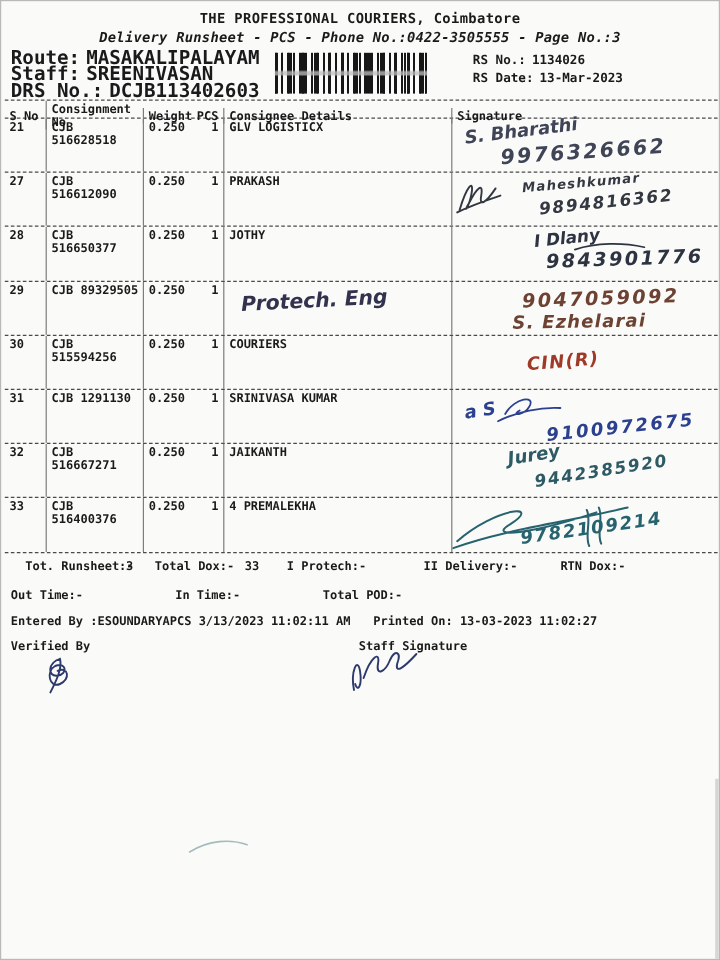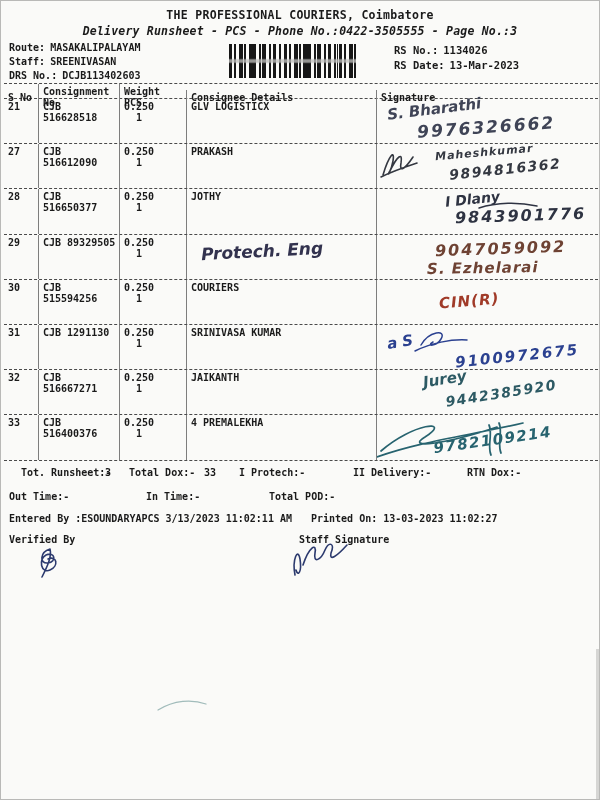--- a/index.html
+++ b/index.html
@@ -5,38 +5,38 @@
   html,body{margin:0;padding:0;background:#e8e8e6;}
   .page{
     position:relative;width:600px;height:800px;margin:0 auto;
     background:#fafaf8;border:1px solid #b9b9b7;box-sizing:border-box;
     font-family:"DejaVu Sans Mono","Liberation Mono",monospace;
     font-weight:bold;color:#1a1a1a;overflow:hidden;
   }
   .abs{position:absolute;}
   .title{top:7px;left:0;right:0;text-align:center;font-size:11.5px;letter-spacing:.3px;}
   .subtitle{top:23px;left:0;right:0;text-align:center;font-size:11.5px;letter-spacing:.2px;font-style:italic;}
-  .metaL{left:8px;top:40px;font-size:10px;line-height:14px;white-space:nowrap;}
+  .metaL{left:8px;top:40px;font-size:16px;line-height:14px;white-space:nowrap;}
   .metaR{left:393px;top:42px;font-size:10.5px;line-height:15px;white-space:nowrap;}
   .lbl{margin-right:5px;}
   .barcode{left:228px;top:43px;width:127px;height:34px;
     background-image:
       linear-gradient(to bottom, rgba(250,250,248,0) 42%, rgba(190,190,188,.75) 47%, rgba(190,190,188,.75) 53%, rgba(250,250,248,0) 58%),
       repeating-linear-gradient(90deg,#161616 0 2px,transparent 2px 5px),
       repeating-linear-gradient(90deg,#161616 0 3px,transparent 3px 11px),
       repeating-linear-gradient(90deg,transparent 0 6px,#161616 6px 7px,transparent 7px 17px);
   }
   
   .rtable{left:3px;top:82px;width:594px;border-top:1px dashed #4a4a4a;font-size:10px;}
   .thead,.trow{display:grid;grid-template-columns:34px 81px 67px 190px 1fr;}
   .thead{height:14px;border-bottom:1px dashed #4a4a4a;align-items:center;}
   .trow{height:45.2px;border-bottom:1px dashed #4a4a4a;box-sizing:border-box;position:relative;}
   .c{padding:2px 0 0 4px;box-sizing:border-box;}
   .vl{border-left:1px solid #7d7d7d;}
-  .wcell{display:flex;flex-direction:column;}
+  .wcell{display:flex;}
   .wv{width:40px;}
   .pv{margin-left:12px;}
   .sigcell{position:relative;}
   .hw{position:absolute;font-family:"DejaVu Sans","Liberation Sans",sans-serif;
       font-style:italic;font-weight:bold;white-space:nowrap;z-index:3;}
   .hw svg{display:block;}
   
   .footline{position:absolute;left:0;width:600px;height:14px;font-size:10px;}
   .footline span{position:absolute;white-space:nowrap;}
   .edge-shadow{right:0;bottom:0;width:3px;height:150px;background:#c6c6c4;opacity:.7;}

